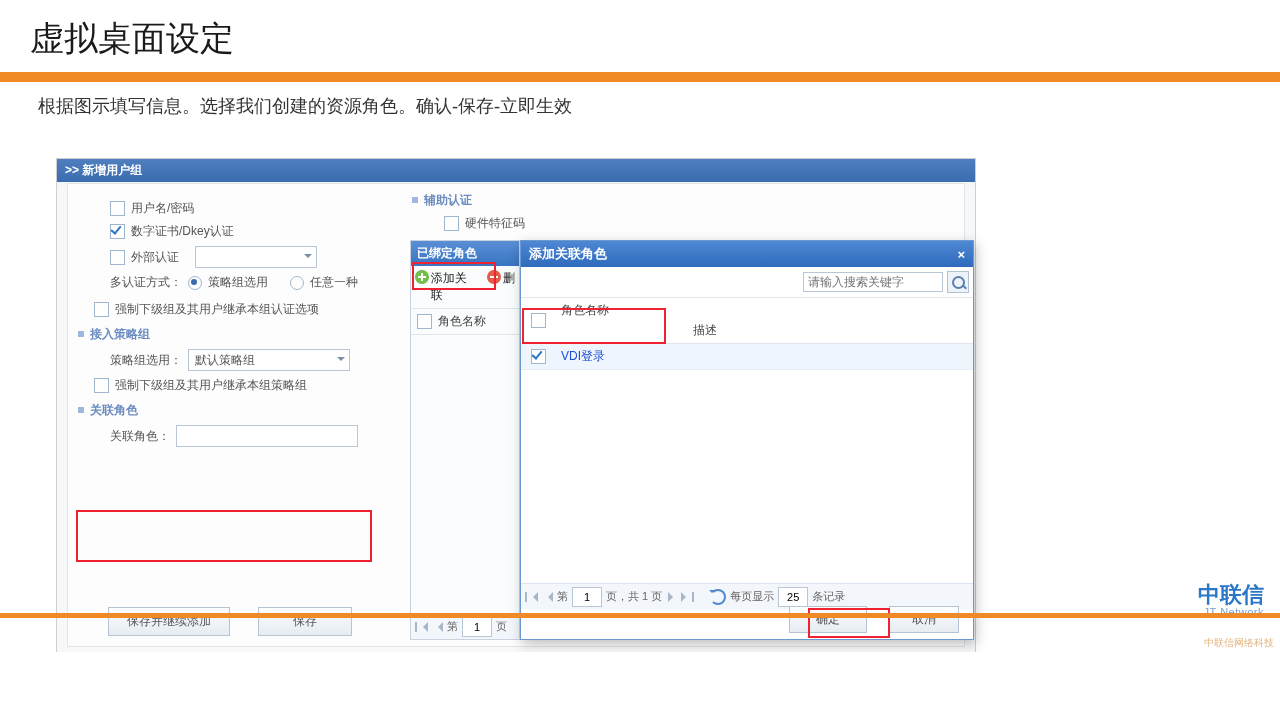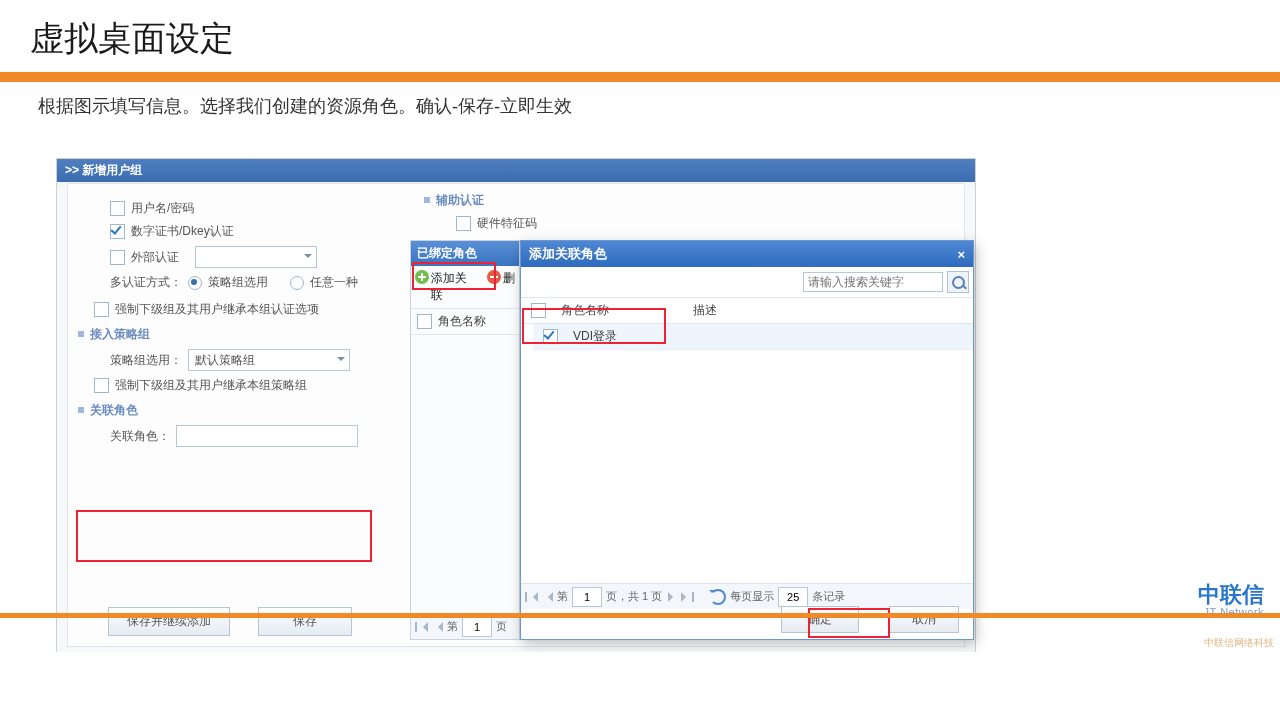--- a/index.html
+++ b/index.html
@@ -50,36 +50,36 @@
 .dialog-title{background:linear-gradient(#4f88d3,#2e6bbd);color:#fff;font-size:13px;font-weight:bold;padding:4px 8px;display:flex;justify-content:space-between;align-items:center;}
 .close-x{font-family:Arial;font-weight:bold;cursor:pointer;}
 .search-row{padding:4px;display:flex;justify-content:flex-end;align-items:center;border-bottom:1px solid #e0e6ed;}
 .search-in{width:130px;height:18px;border:1px solid #b8c6d6;font-size:12px;color:#9aa7b4;padding:0 4px;}
 .search-btn{width:20px;height:20px;border:1px solid #b0c1d4;background:#eef3f9;display:flex;align-items:center;justify-content:center;margin-left:4px;}
 .mag{width:9px;height:9px;border:2px solid #5a7fb0;border-radius:50%;position:relative;}
 .mag::after{content:"";position:absolute;width:5px;height:2px;background:#5a7fb0;transform:rotate(45deg);left:8px;top:8px;}
 .tbl-head{display:flex;border-bottom:1px solid #e0e6ed;font-size:12px;color:#444;}
 .tbl-head .c1{width:26px;padding:4px;display:flex;align-items:center;justify-content:center;}
 .tbl-head .c2{width:120px;padding:4px 6px;}
-.tbl-head .c3{flex:1;padding:4px 6px;}
-.tbl-row{display:flex;font-size:12px;color:#404040;background:#eef5fc;border-bottom:1px solid #e6edf5;margin-left:12px;}
+.tbl-head .c3{flex:1;padding:4px 6px;margin-top:20px;}
+.tbl-row{display:flex;font-size:12px;color:#1d4ed8;background:#eef5fc;border-bottom:1px solid #e6edf5;}
 .tbl-row .c1{width:26px;padding:4px;display:flex;align-items:center;justify-content:center;}
 .tbl-row .c2{width:120px;padding:4px 6px;}
 .tbl-row .c3{flex:1;padding:4px 6px;}
 .dialog .pager{height:28px;}
-.dialog-btns{position:absolute;bottom:6px;right:14px;display:flex;gap:30px;align-items:center;}
+.dialog-btns{position:absolute;bottom:6px;right:14px;display:flex;gap:22px;align-items:center;}
 .refresh-icon{width:12px;height:12px;border:2px solid #4f88d3;border-radius:50%;border-left-color:transparent;display:inline-block;position:relative;}
 .refresh-icon::after{content:"";position:absolute;left:-3px;top:-1px;border:3px solid transparent;border-top-color:#4f88d3;}
 .footer-bar{position:absolute;left:0;right:0;bottom:34px;height:5px;background:#f08a26;}
 .copyright{position:absolute;right:22px;bottom:10px;font-size:14px;font-style:italic;color:#333;}
 .brand{position:absolute;right:16px;bottom:34px;text-align:right;}
 .brand-main{color:#2a77c9;font-weight:bold;font-size:22px;font-family:"SimHei",sans-serif;}
 .brand-sub{color:#6fa0d8;font-size:11px;margin-top:-4px;letter-spacing:.5px;}
 .watermark{position:absolute;right:6px;bottom:2px;color:#d89a56;font-size:10px;opacity:.75;}
-.sec-auth{position:absolute;left:360px;top:0;font-family:Liberation Mono, monospace;}
+.sec-auth{position:absolute;left:348px;top:0;font-family:Liberation Mono, monospace;}
 .dialog-foot{position:absolute;left:0;right:0;bottom:0;height:58px;}
 </style>
 </head>
 <body>
 
 <div class="page">
   <div class="slide-title">虚拟桌面设定</div>
   <div class="orange-bar"></div>
   <div class="instructions">根据图示填写信息。选择我们创建的资源角色。确认-保存-立即生效</div>
 

